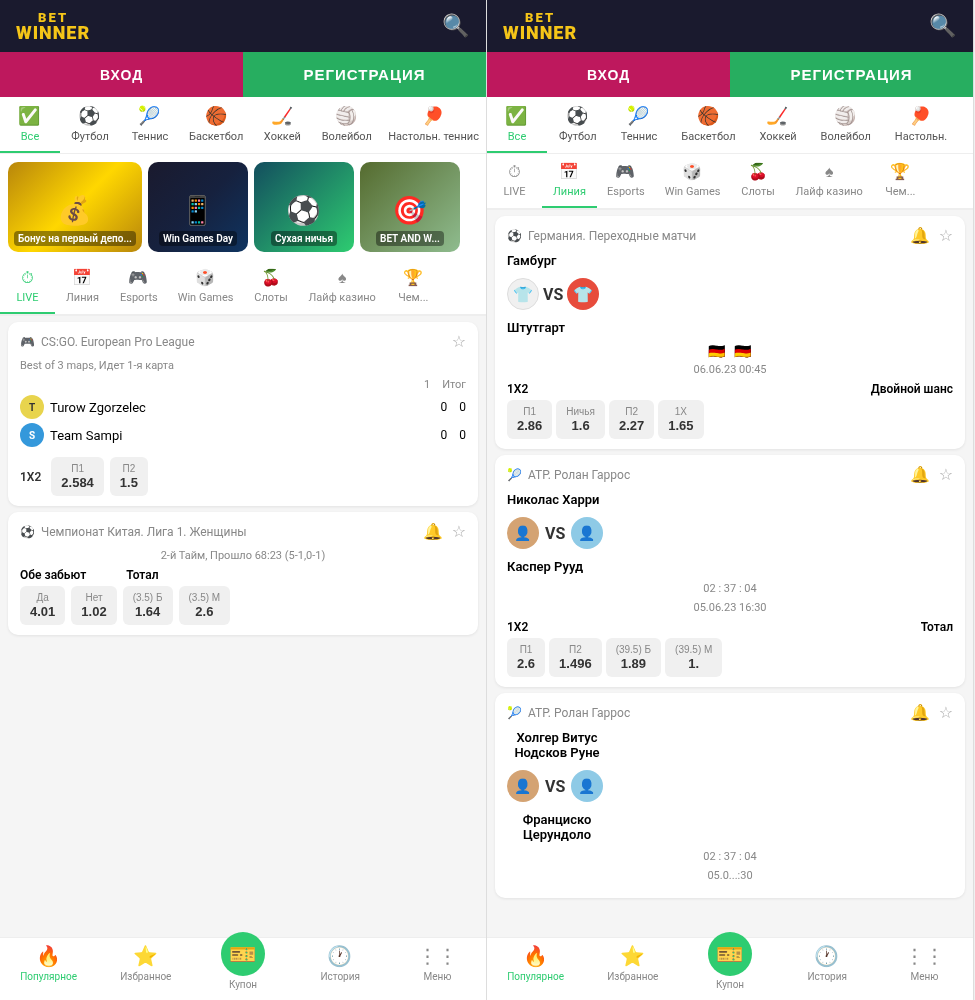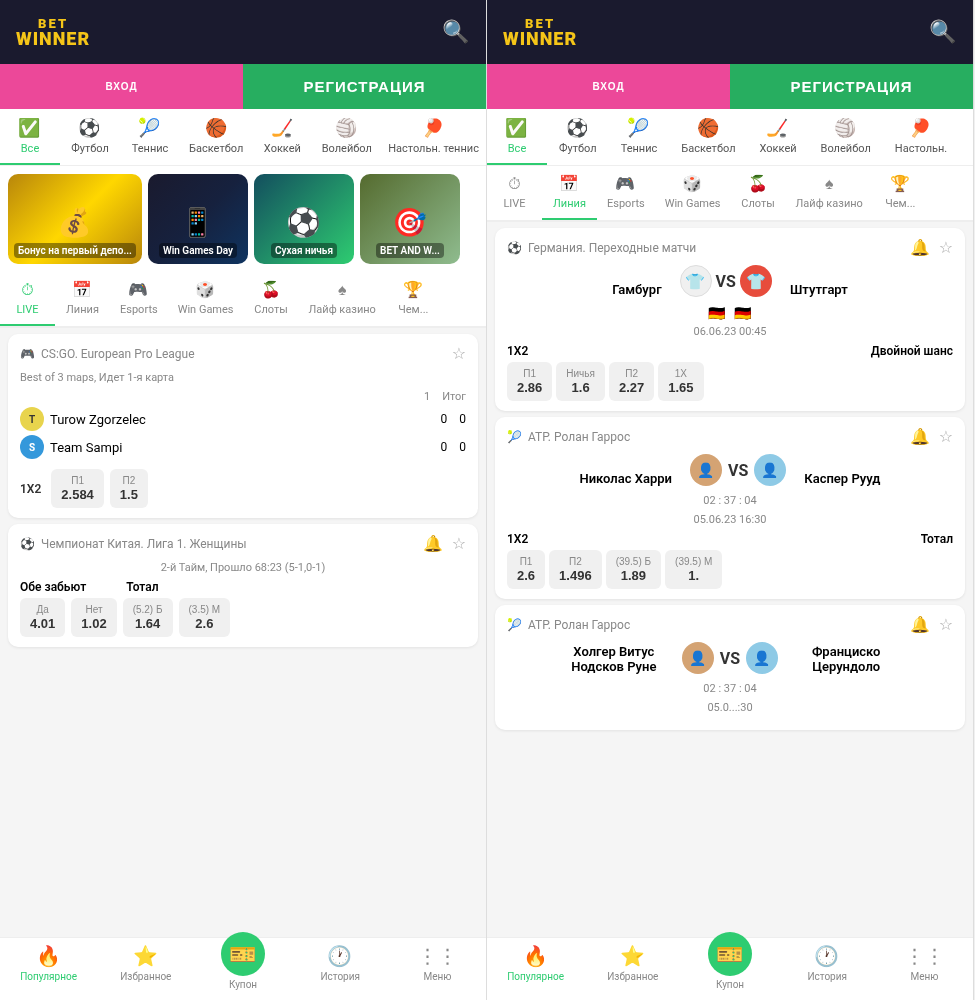--- a/index.html
+++ b/index.html
@@ -22,21 +22,21 @@
       overflow: hidden;
     }
 
     
     .header {
       background: #1a1a2e;
       display: flex;
       align-items: center;
       justify-content: space-between;
       padding: 10px 16px;
-      height: 64px;
+      height: 52px;
     }
 
     .logo {
       display: flex;
       flex-direction: column;
       align-items: center;
       line-height: 1;
     }
     .logo-bet {
       color: #f5c518;
@@ -59,25 +59,25 @@
       font-size: 22px;
     }
 
     
     .auth-row {
       display: flex;
       gap: 0;
     }
     .btn-login {
       flex: 1;
-      background: #ec4899;
+      background: #be185d;
       color: #fff;
       border: none;
       padding: 12px 0;
-      font-size: 10px;
+      font-size: 14px;
       font-weight: 700;
       cursor: pointer;
       letter-spacing: 1px;
     }
     .btn-register {
       flex: 1;
       background: #27ae60;
       color: #fff;
       border: none;
       padding: 14px 0;
@@ -218,24 +218,25 @@
     .match-action-btn {
       background: none;
       border: none;
       cursor: pointer;
       font-size: 16px;
       color: #aaa;
     }
 
     .match-teams {
       display: flex;
-      align-items: flex-end;
+      align-items: flex-start;
       justify-content: center;
-      gap: 18px;
+      gap: 10px;
       margin: 8px 0;
+      flex-direction: column;
     }
     .vs-text {
       font-size: 16px;
       font-weight: 700;
       color: #333;
     }
     .team-avatar {
       width: 32px;
       height: 32px;
       border-radius: 50%;
@@ -534,21 +535,21 @@
       <div class="odds-row">
         <button class="odds-btn">
           <span class="odds-btn-label">Да</span>
           <span class="odds-btn-val">4.01</span>
         </button>
         <button class="odds-btn">
           <span class="odds-btn-label">Нет</span>
           <span class="odds-btn-val">1.02</span>
         </button>
         <button class="odds-btn">
-          <span class="odds-btn-label">(5.2) Б</span>
+          <span class="odds-btn-label">(3.5) Б</span>
           <span class="odds-btn-val">1.64</span>
         </button>
         <button class="odds-btn">
           <span class="odds-btn-label">(3.5) М</span>
           <span class="odds-btn-val">2.6</span>
         </button>
       </div>
     </div>
   </div>
 

